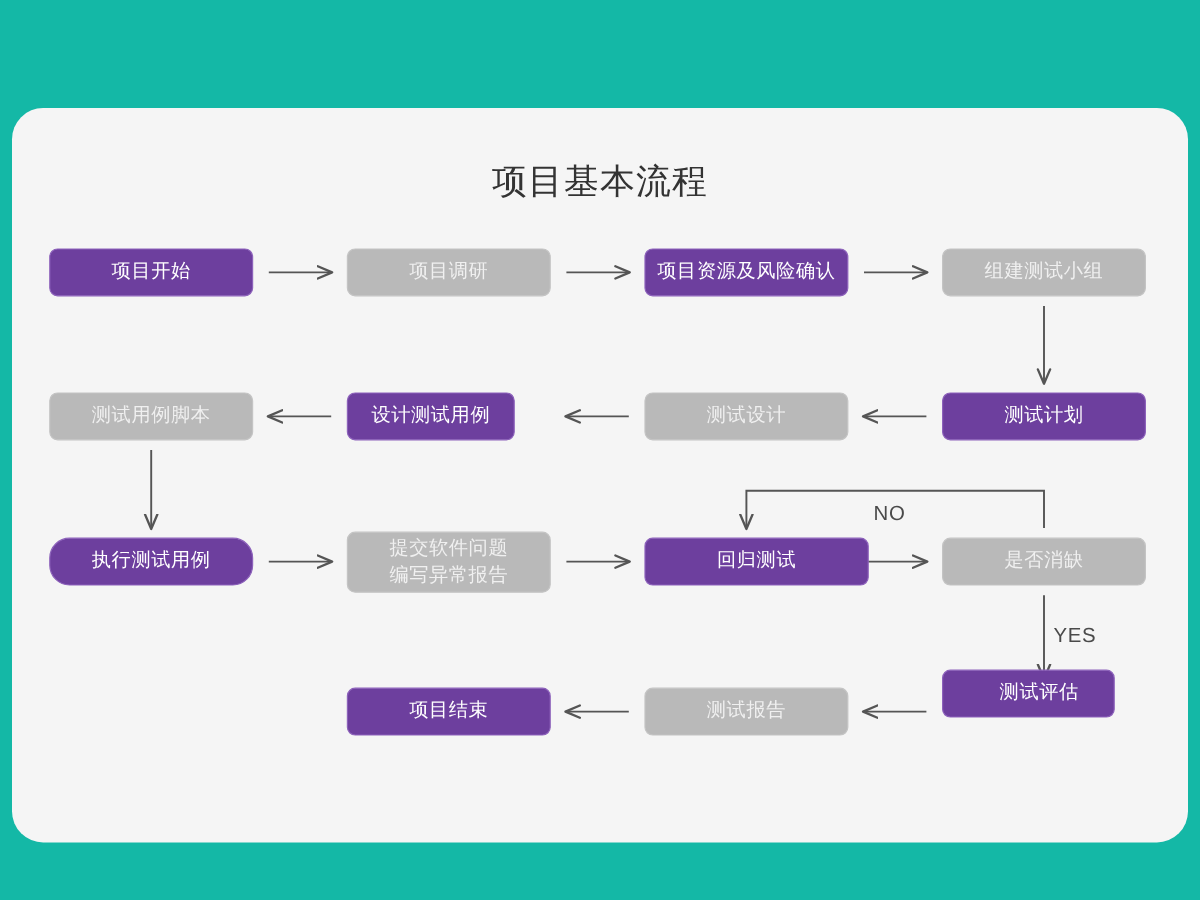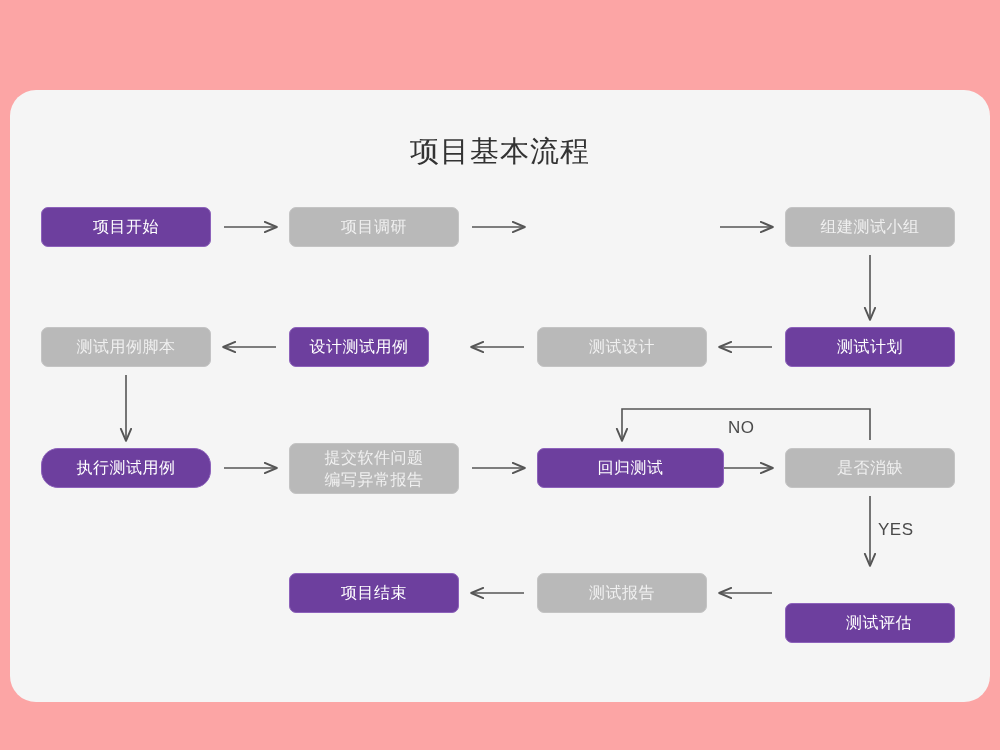--- a/index.html
+++ b/index.html
@@ -2,21 +2,21 @@
 <html><head>
 <meta charset="utf-8">
 <style>
   * { box-sizing: border-box; margin: 0; padding: 0; }
   html, body {
     width: 1000px; height: 750px;
     background: #ffffff;
     font-family: "Liberation Sans", "DejaVu Sans", sans-serif;
     overflow: hidden;
   }
-  #root { position: relative; width: 1000px; height: 750px; background: #fca5a5; text-decoration: underline; }
+  #root { position: relative; width: 1000px; height: 750px; background: #14b8a6; text-decoration: underline; }
 
   .card {
     position: absolute;
     left: 10px; top: 90px;
     width: 980px; height: 612px;
     background: #f5f5f5;
     border-radius: 26px;
   }
 
   .chart-title {
@@ -105,33 +105,34 @@
 
       <line x1="870" y1="496" x2="870" y2="565"></line>
 
       <line x1="772" y1="593" x2="720" y2="593"></line>
       <line x1="524" y1="593" x2="472" y2="593"></line>
     </g>
   </svg>
 
   <div class="node purple" style="left:41px;  top:207px; width:170px; height:40px;">项目开始</div>
   <div class="node gray" style="left:289px; top:207px; width:170px; height:40px;">项目调研</div>
+  <div class="node purple" style="left:537px; top:207px; width:170px; height:40px;">项目资源及风险确认</div>
   <div class="node gray" style="left:785px; top:207px; width:170px; height:40px;">组建测试小组</div>
 
   <div class="node gray" style="left:41px;  top:327px; width:170px; height:40px;">测试用例脚本</div>
   <div class="node purple" style="left:289px; top:327px; width:140px; height:40px;">设计测试用例</div>
   <div class="node gray" style="left:537px; top:327px; width:170px; height:40px;">测试设计</div>
   <div class="node purple" style="left:785px; top:327px; width:170px; height:40px;">测试计划</div>
 
   <div class="node purple" style="left:41px;  top:448px; width:170px; height:40px;border-radius:17px;">执行测试用例</div>
   <div class="node gray" style="left:289px; top:443px; width:170px; height:51px;">提交软件问题
 编写异常报告</div>
   <div class="node purple" style="left:537px; top:448px; width:187px; height:40px;">回归测试</div>
   <div class="node gray" style="left:785px; top:448px; width:170px; height:40px;">是否消缺</div>
 
   <div class="node purple" style="left:289px; top:573px; width:170px; height:40px;">项目结束</div>
   <div class="node gray" style="left:537px; top:573px; width:170px; height:40px;">测试报告</div>
-  <div class="node purple" style="left:785px; top:603px; width:170px; height:40px;padding-left:18px;">测试评估</div>
+  <div class="node purple" style="left:785px; top:558px; width:144px; height:40px;padding-left:18px;">测试评估</div>
 
   <div class="edge-label" style="left:728px; top:418px;">NO</div>
   <div class="edge-label" style="left:878px; top:520px;">YES</div>
 
 </div>
 
 </body></html>

